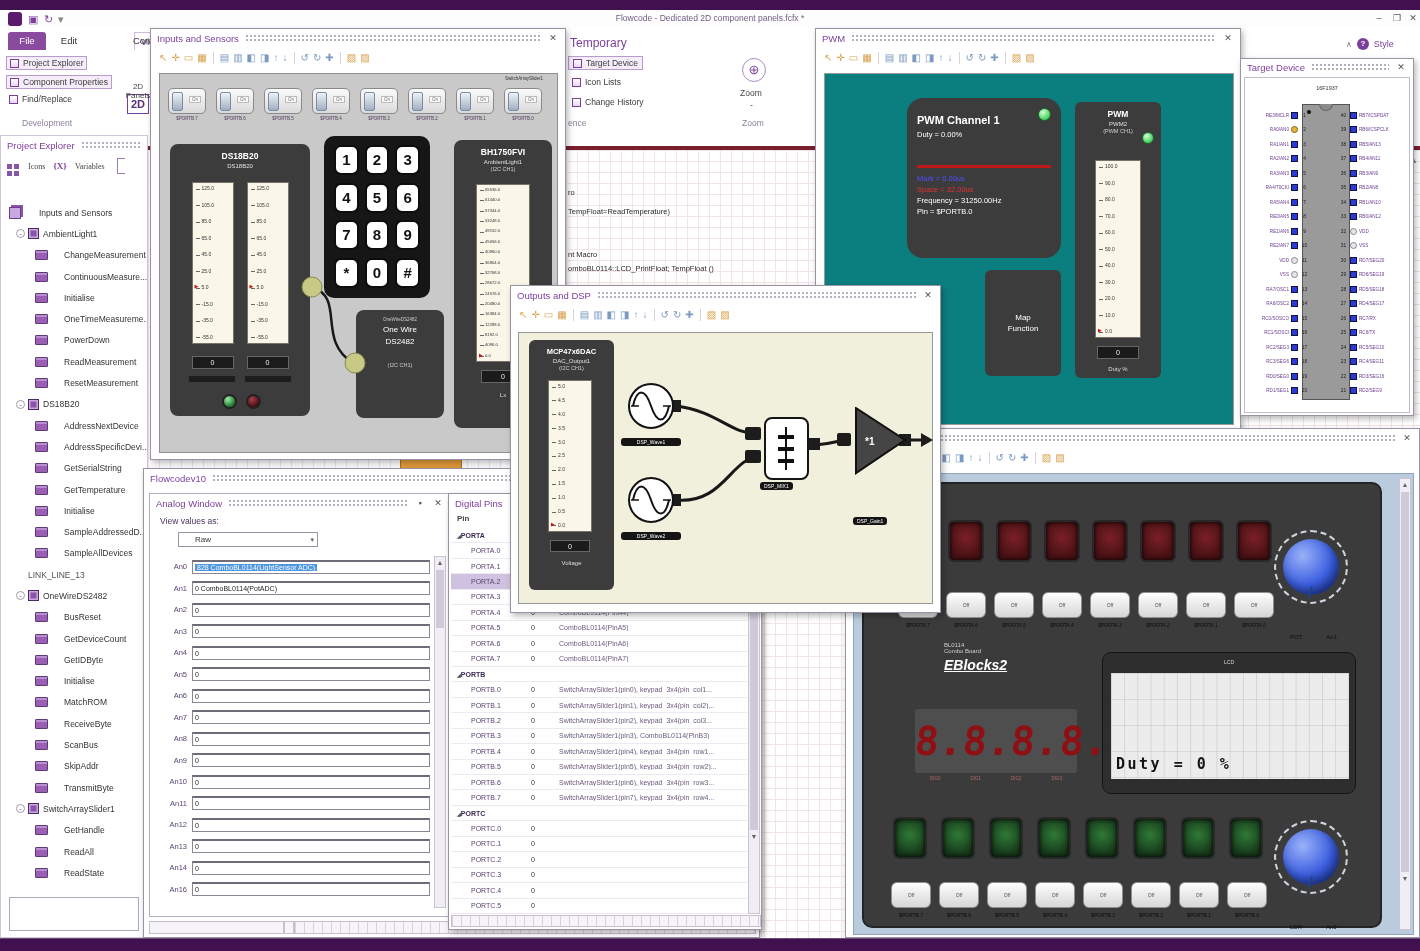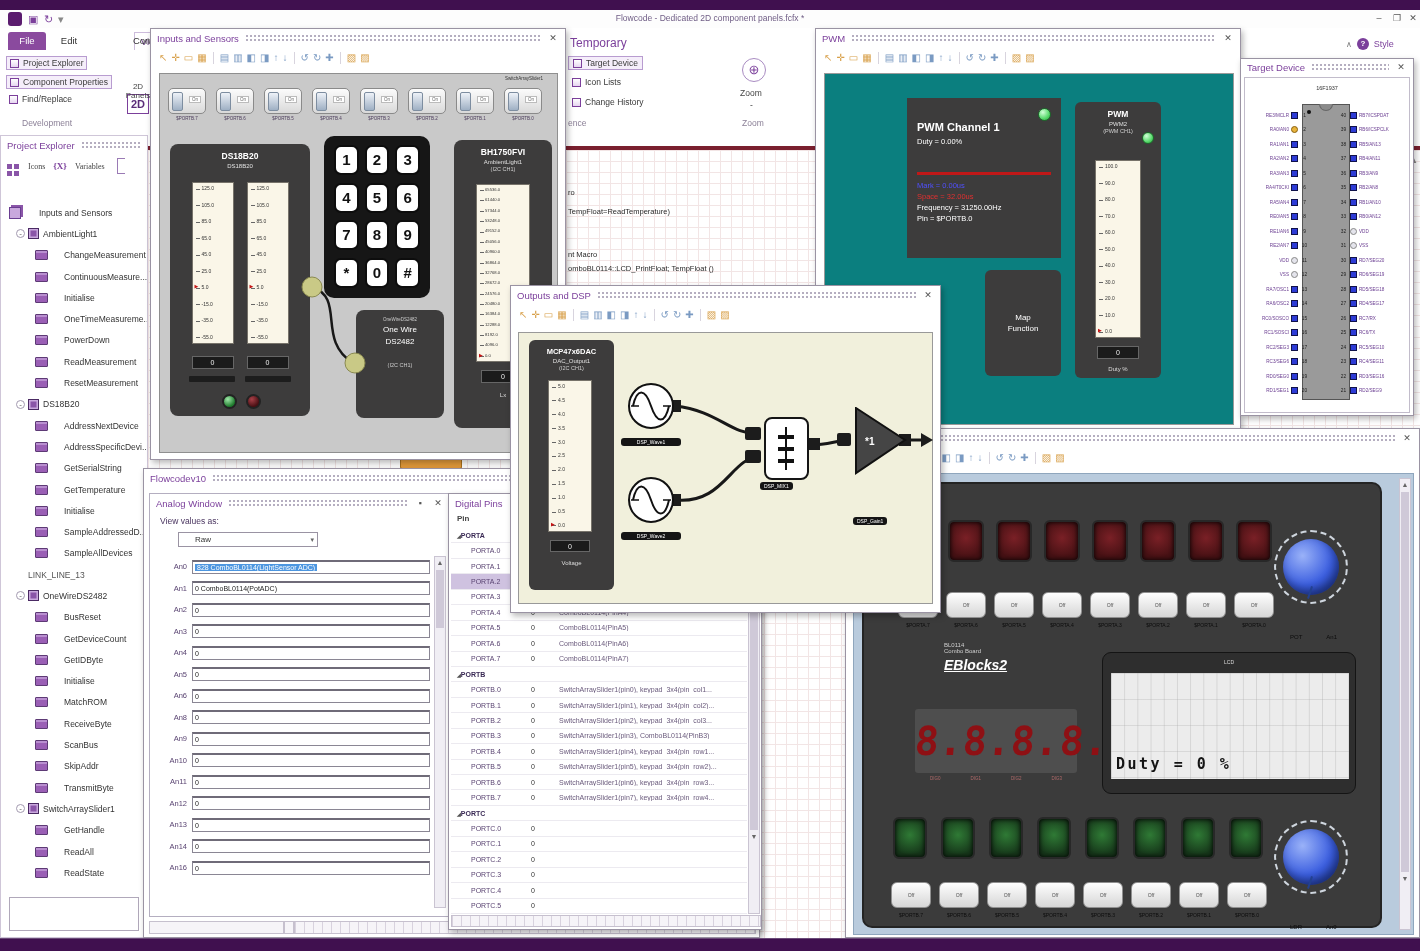--- a/index.html
+++ b/index.html
@@ -99,21 +99,21 @@
 #ow-block .owc { font-size:5.5px; color:#ccc; margin-top:16px; }
 #bh-block { left:294px; top:66px; width:98px; height:288px; }
 #bh-scale { position:absolute; left:22px; top:44px; width:54px; height:178px; }
 #bh-val { position:absolute; left:27px; top:230px; width:44px; height:13px; line-height:12px; }
 #bh-unit { position:absolute; left:0; right:0; top:252px; }
 #inputs-wiresvg { position:absolute; left:0; top:0; width:399px; height:380px; pointer-events:none; }
 
 
 #win-pwm { left:815px; top:28px; width:426px; height:404px; z-index:13; }
 #pwm-canvas { position:absolute; left:8px; top:44px; width:410px; height:352px; background:#0b7f7f; border:1px solid #9a9a9a; }
-#pwm-ch { left:82px; top:24px; width:154px; height:160px; text-align:left; padding:19px 10px; border-radius:0; }
+#pwm-ch { left:82px; top:24px; width:154px; height:160px; text-align:left; padding:12px 10px; border-radius:16px; }
 #pwm-ch .pc-title { font-size:11px; font-weight:bold; display:inline-block; }
 #pwm-ch .pc-led { position:absolute; right:10px; top:10px; width:13px; height:13px; }
 .pc-line { font-size:7.5px; margin-top:2px; }
 #pwm-div { height:3px; background:#c01818; margin:26px 0 6px; }
 #pwm-map { left:160px; top:196px; width:76px; height:106px; border-radius:6px; display:flex; flex-direction:column; justify-content:center; gap:2px; font-size:8px; }
 #pwm-slider { left:250px; top:28px; width:86px; height:276px; border-radius:6px; }
 #pwm-slider .pc-led { position:absolute; right:7px; top:30px; width:12px; height:12px; }
 #pwm-scale { position:absolute; left:20px; top:58px; width:46px; height:178px; }
 #pwm-val { position:absolute; left:22px; top:244px; width:42px; height:13px; line-height:12px; }
 #pwm-unit { position:absolute; left:0; right:0; top:264px; }
@@ -582,20 +582,24 @@
         <div class="arow">
           <span class="albl">An5</span>
           <div class="abox"><span class="">0</span></div>
         </div>
 
         <div class="arow">
           <span class="albl">An6</span>
           <div class="abox"><span class="">0</span></div>
         </div>
 
+        <div class="arow">
+          <span class="albl">An7</span>
+          <div class="abox"><span class="">0</span></div>
+        </div>
 
         <div class="arow">
           <span class="albl">An8</span>
           <div class="abox"><span class="">0</span></div>
         </div>
 
         <div class="arow">
           <span class="albl">An9</span>
           <div class="abox"><span class="">0</span></div>
         </div>

